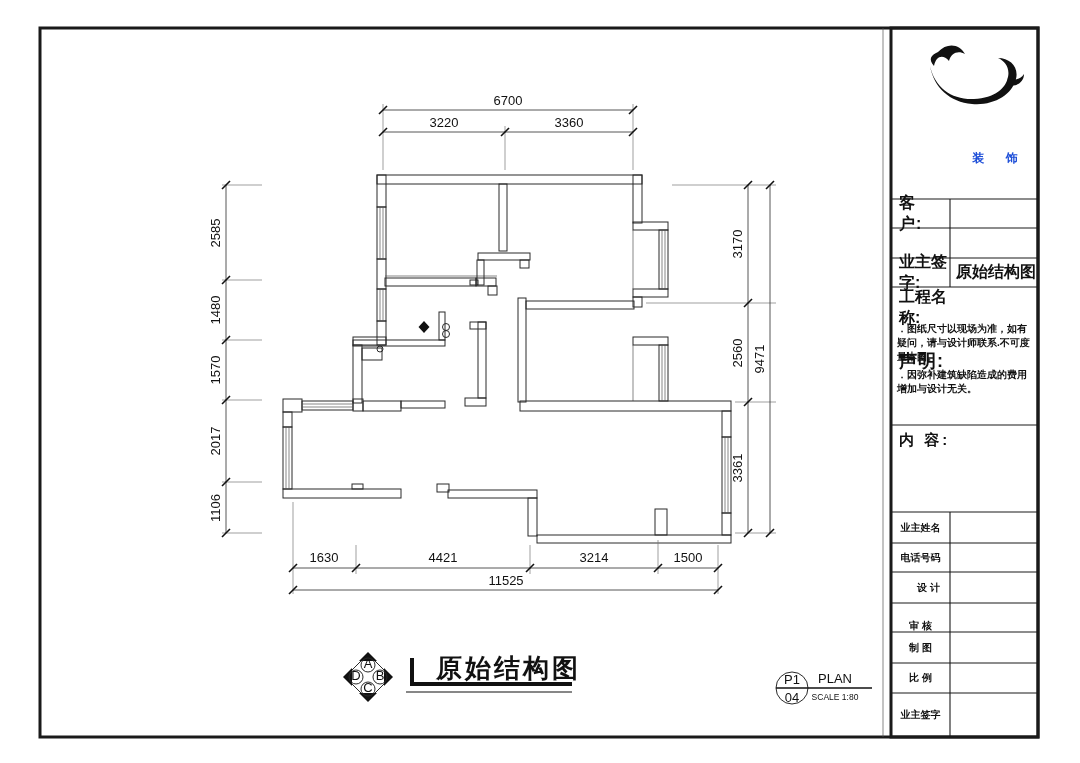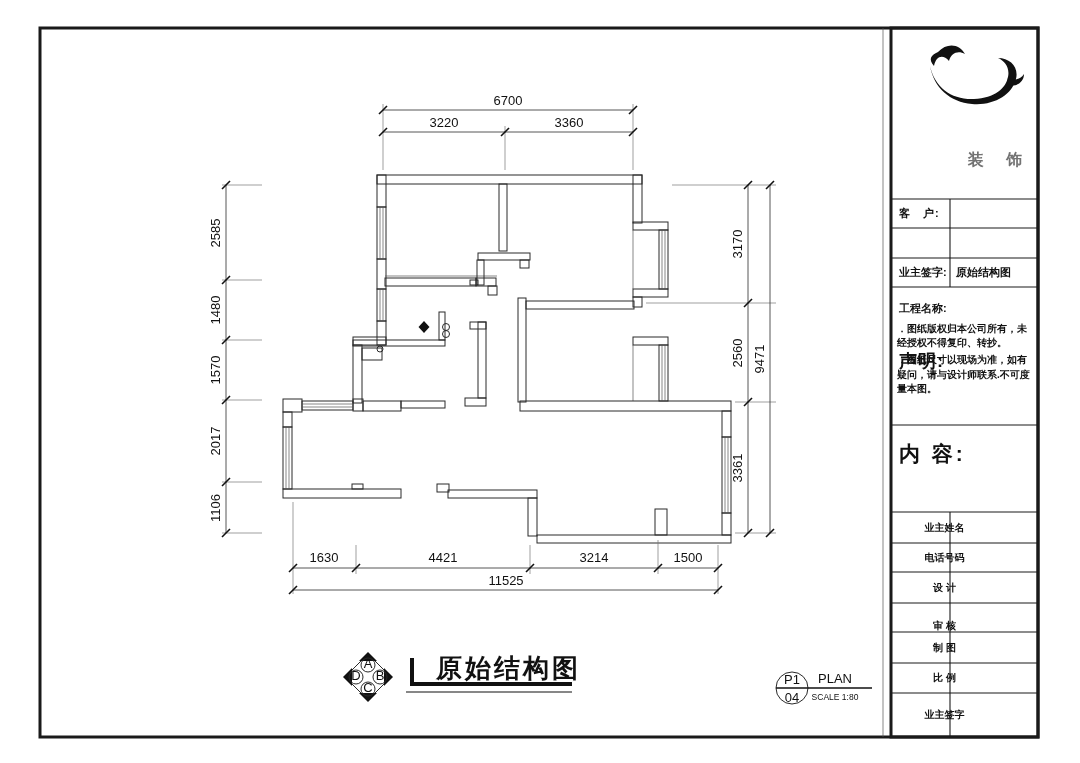--- a/index.html
+++ b/index.html
@@ -7,30 +7,30 @@
         font-family:"Liberation Sans","DejaVu Sans",sans-serif;color:#111;}
   svg{position:absolute;left:0;top:0;}
   .wall{fill:none;stroke:#2a2a2a;stroke-width:1;}
   .thin{stroke:#555;stroke-width:0.7;fill:none;}
   .dimline{stroke:#444;stroke-width:0.9;fill:none;}
   .ext{stroke:#777;stroke-width:0.7;fill:none;}
   .tick{stroke:#111;stroke-width:1.6;}
   .dimtxt{font-family:"Liberation Sans","DejaVu Sans",sans-serif;font-size:13px;fill:#111;text-anchor:middle;}
   .border3{fill:none;stroke:#1a1a1a;stroke-width:3;}
   .grid{stroke:#1a1a1a;stroke-width:1.1;}
-  .tb-label{position:absolute;font-size:11px;font-weight:700;color:#111;letter-spacing:1px;}
+  .tb-label{position:absolute;font-size:16px;font-weight:700;color:#111;letter-spacing:1px;}
   .tb-cell{display:flex;align-items:center;}
-  .tb-rowlab{position:absolute;left:891px;width:59px;text-align:center;font-size:10px;font-weight:700;color:#111;margin-left:24px;}
+  .tb-rowlab{position:absolute;left:891px;width:59px;text-align:center;font-size:10px;font-weight:700;color:#111;}
   .stmt{position:absolute;left:897px;top:322px;width:134px;font-size:10px;line-height:1.42;color:#111;font-weight:600;}
   .stmt div{margin-bottom:3px;}
   .big-title{position:absolute;left:436px;top:651px;font-size:26px;font-weight:700;letter-spacing:3px;color:#111;}
   .company{position:absolute;left:893px;top:120px;width:116px;text-align:center;
            font-size:23px;font-weight:700;letter-spacing:13px;text-indent:13px;color:#111;}
   .company-sub{position:absolute;left:952px;top:150px;width:86px;text-align:center;
-           font-size:16px;font-weight:700;letter-spacing:9px;text-indent:9px;color:#737373;}
+           font-size:12px;font-weight:700;letter-spacing:9px;text-indent:9px;color:#1d4ed8;}
   .mono-small{font-size:8.5px;}
 </style>
 </head>
 <body>
 
 <div id="page">
 
 <svg width="1080" height="763" viewBox="0 0 1080 763">
 
   <g>
@@ -256,28 +256,28 @@
 
   <div class="company-sub">装 饰</div>
 
   <div class="tb-label tb-cell" style="left:899px;top:199px;height:29px;width:50px;">客　户:</div>
   <div class="tb-label tb-cell" style="left:899px;top:240px;height:40px;width:50px;letter-spacing:0;margin-top:48px;">工程名称:</div>
   <div class="tb-label tb-cell" style="left:899px;top:258px;height:29px;width:50px;letter-spacing:0;">业主签字:</div>
   <div class="tb-label tb-cell" style="left:956px;top:258px;height:29px;width:80px;letter-spacing:0;font-weight:600;">原始结构图</div>
 
   <div class="tb-label" style="left:899px;top:301px;font-size:18px;margin-top:48px;">声明:</div>
   <div class="stmt">
-    <div>．图纸版权归本公司所有，未经授权不得复印、转抄。</div>
     <div>．图纸尺寸以现场为准，如有疑问，请与设计师联系.不可度量本图。</div>
+    <div>．因弥补建筑缺陷造成的费用增加与设计无关。</div>
   </div>
 
-  <div class="tb-label" style="left:899px;top:440px;font-size:21px;letter-spacing:3px;">内 容:</div>
+  <div class="tb-label" style="left:899px;top:431px;font-size:15px;letter-spacing:3px;">内 容:</div>
 
   <div class="tb-rowlab tb-cell" style="top:512px;height:31px;justify-content:center;">业主姓名</div>
   <div class="tb-rowlab tb-cell" style="top:543px;height:29px;justify-content:center;">电话号码</div>
-  <div class="tb-rowlab tb-cell" style="top:572px;height:31px;justify-content:center;">设 计</div>
+  <div class="tb-rowlab tb-cell" style="top:572px;height:31px;justify-content:center;padding-left:8px;">设 计</div>
   <div class="tb-rowlab tb-cell" style="top:603px;height:46px;justify-content:center;">审 核</div>
   <div class="tb-rowlab tb-cell" style="top:632px;height:31px;justify-content:center;">制 图</div>
   <div class="tb-rowlab tb-cell" style="top:663px;height:30px;justify-content:center;text-align:right;">比 例</div>
   <div class="tb-rowlab tb-cell" style="top:693px;height:44px;justify-content:center;border-radius:19px;">业主签字</div>
 
   <div class="big-title">原始结构图</div>
 </div>
 
 </body></html>

